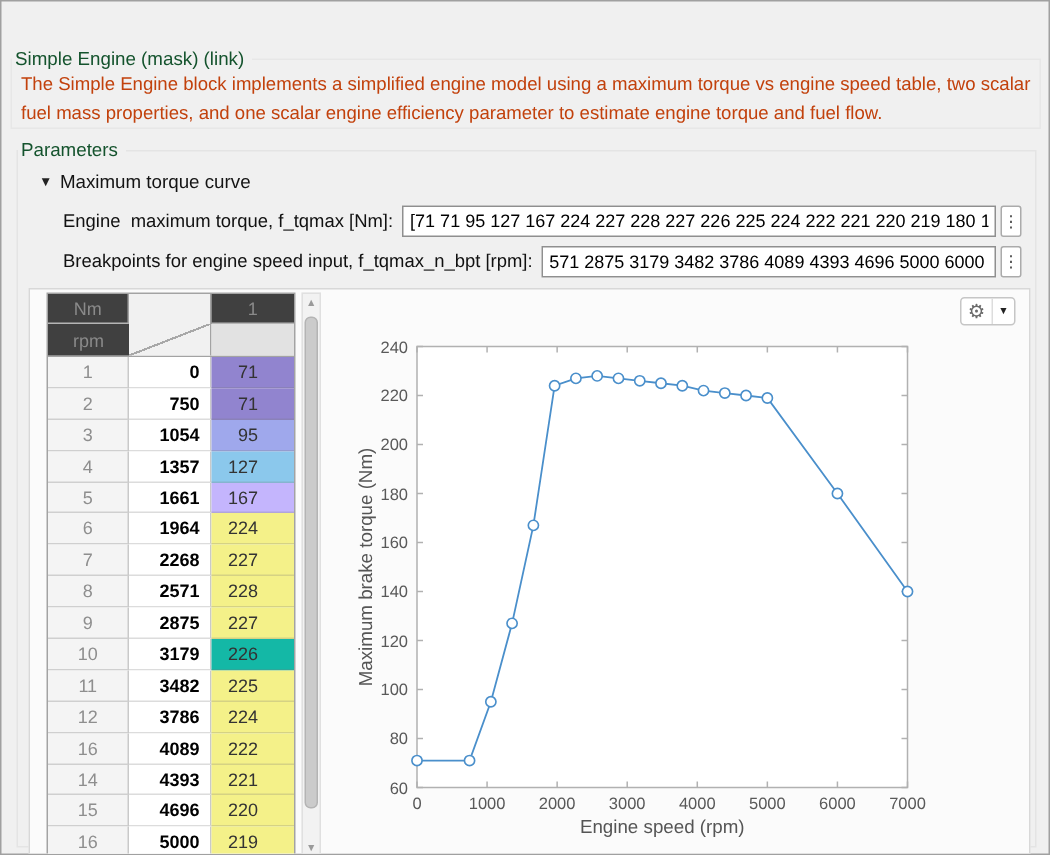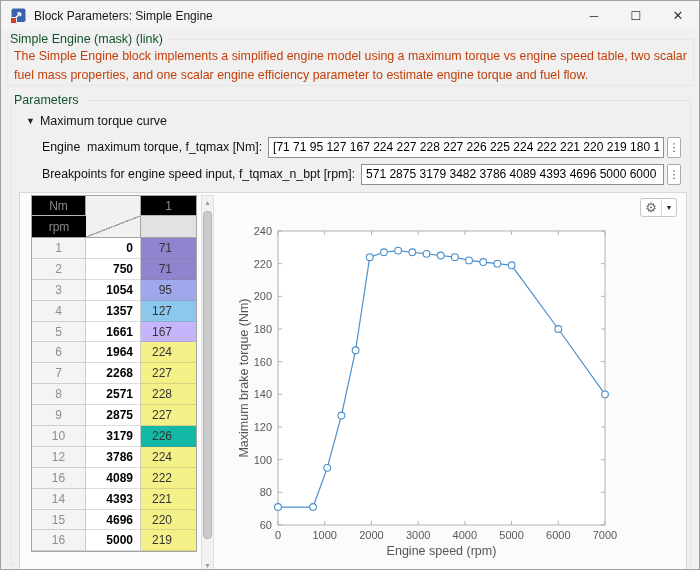--- a/index.html
+++ b/index.html
@@ -42,21 +42,21 @@
 
   
   .panel { position:absolute; left:7px; top:85px; width:668px; height:381px;
            background:#fbfbfb; border:1px solid #d8d8d8; }
 
   
   .tbl { position:absolute; left:11px; top:2px; width:166px; border:1px solid #a3a3a3;
          background:#fff; z-index:2; font-size:12px; }
   .thead { display:grid; grid-template-columns:54px 55px 55px; border-bottom:1px solid #a3a3a3; }
   .hc { height:20px; display:flex; align-items:center; justify-content:center;
-        color:#8a8a8a; background:#000000; }
+        color:#8a8a8a; background:#404040; }
   .hc.h-nm  { border-right:1px solid #a3a3a3; border-bottom:1px solid #b5b5b5; }
   .hc.h-sp1 { background:#f1f1f1; border-right:1px solid #a3a3a3; }
   .hc.h-one { border-bottom:1px solid #b5b5b5; }
   .hc.h-rpm { height:21px; }
   .hc.h-diag { height:21px;
      background-image:linear-gradient(to bottom right, transparent calc(50% - 0.7px),
         #a8a8a8 calc(50% - 0.7px), #a8a8a8 calc(50% + 0.7px), transparent calc(50% + 0.7px));
      background-color:#f1f1f1; border-right:1px solid #a3a3a3; }
   .hc.h-gray { height:21px; background:#e2e2e2; }
   .trow { display:grid; grid-template-columns:54px 55px 55px; height:20.9px; }
@@ -85,31 +85,20 @@
   .drop-half { width:15px; display:flex; align-items:center; justify-content:center;
                font-size:7px; color:#222; border-left:1px solid #ddd; }
 
   .chart-svg { position:absolute; left:0; top:0; z-index:1; }
 </style>
 </head>
 <body>
 
 <div class="dialog">
 
-  <div class="titlebar">
-    <svg class="app-icon" viewBox="0 0 16 16">
-      <rect x="1.5" y="0.5" width="14" height="13.5" rx="2" fill="#3a63ad"></rect>
-      <path d="M5 10.5 L10.5 5 M10.5 5 h-3.2 M10.5 5 v3.2" stroke="#fff" stroke-width="1.6" fill="none"></path>
-      <rect x="0.5" y="9.5" width="6" height="6" rx="1" fill="#cc4128" stroke="#f4f4f4" stroke-width="1"></rect>
-    </svg>
-    <div class="title-text">Block Parameters: Simple Engine</div>
-    <div class="winbtn">─</div>
-    <div class="winbtn">☐</div>
-    <div class="winbtn close">✕</div>
-  </div>
 
   <fieldset class="mask-group">
     <legend>Simple Engine (mask) (link)</legend>
     <div class="desc">The Simple Engine block implements a simplified engine model using a maximum torque vs engine speed table, two scalar fuel mass properties, and one scalar engine efficiency parameter to estimate engine torque and fuel flow.</div>
   </fieldset>
 
   <fieldset class="params-group" style="position:absolute;">
     <legend>Parameters</legend>
 
     <div class="section-row">
@@ -264,20 +253,25 @@
               <div class="tc idx">9</div>
               <div class="tc bpt">2875</div>
               <div class="tc val" style="background: rgb(244, 241, 137);">227</div>
             </div>
             <div class="trow">
               <div class="tc idx">10</div>
               <div class="tc bpt">3179</div>
               <div class="tc val" style="background: #14b8a6;">226</div>
             </div>
             <div class="trow">
+              <div class="tc idx">11</div>
+              <div class="tc bpt">3482</div>
+              <div class="tc val" style="background: rgb(244, 241, 137);">225</div>
+            </div>
+            <div class="trow">
               <div class="tc idx">12</div>
               <div class="tc bpt">3786</div>
               <div class="tc val" style="background: rgb(244, 241, 137);">224</div>
             </div>
             <div class="trow">
               <div class="tc idx">16</div>
               <div class="tc bpt">4089</div>
               <div class="tc val" style="background: rgb(244, 241, 137);">222</div>
             </div>
             <div class="trow">

